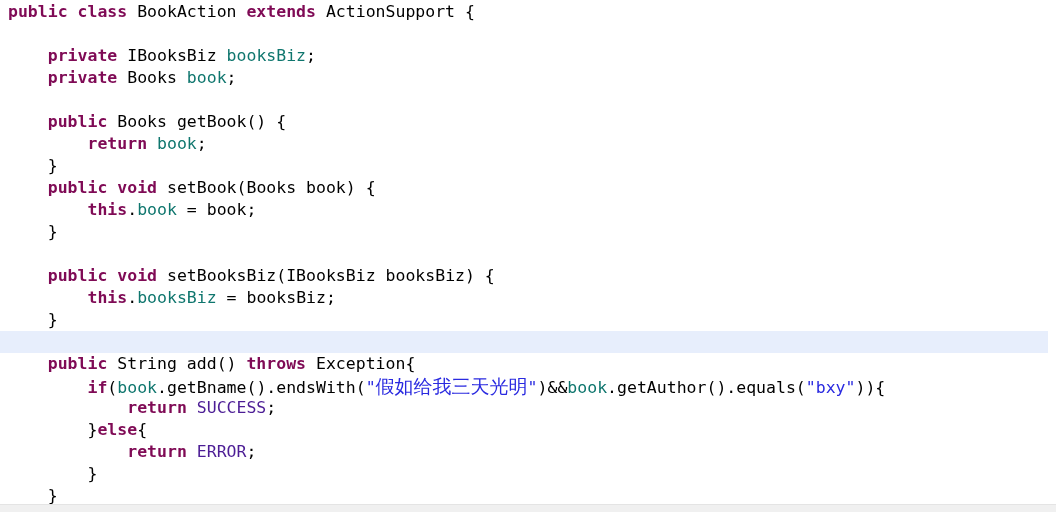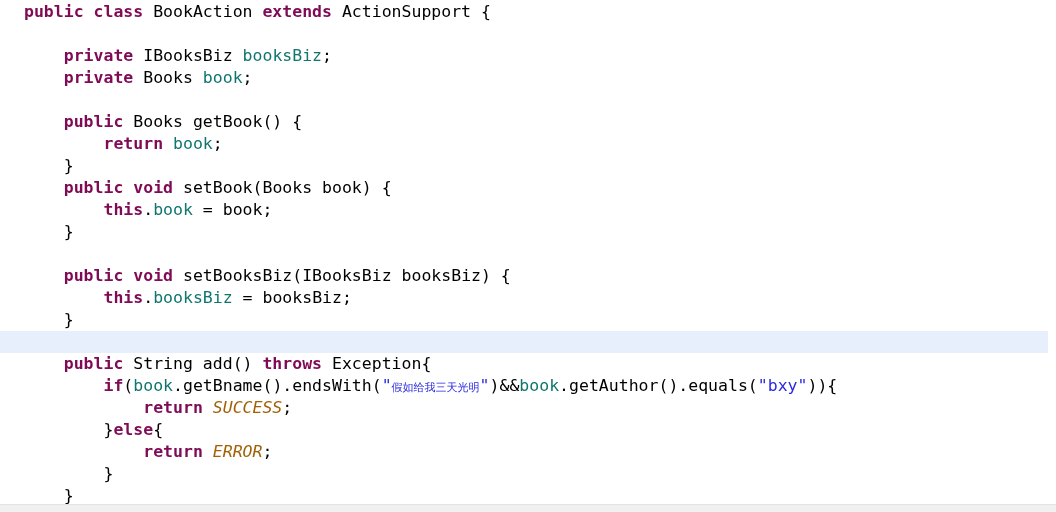--- a/index.html
+++ b/index.html
@@ -22,47 +22,47 @@
   }
   #code-area {
     position: absolute;
     left: 0;
     top: 0;
     width: 1056px;
     padding-top: 1px;
   }
   .code-line {
     height: 22px;
-    padding-left: 24px;
+    padding-left: 8px;
     white-space: pre;
     position: relative;
     z-index: 2;
   }
   .code-line.highlight {
     background: #e7eefc;
     margin-left: -8px;
     padding-left: 16px;
     width: 1056px;
     box-sizing: border-box;
   }
   
   .kw   { color: #7f0a55; font-weight: bold; }
   .id   { color: #0f766e; }
   .str  { color: #2a2ae0; }
-  .const{ color: #a16207; font-style: italic; }
+  .const{ color: #4c1d95; }
   .pl   { color: #000000; }
   .warn {
     background-image:
       linear-gradient(45deg, transparent 45%, #c9a227 45%, #c9a227 55%, transparent 55%);
     background-size: 4px 3px;
     background-repeat: repeat-x;
     background-position: 0 100%;
     padding-bottom: 1px;
   }
-  .cjk { font-family: "DejaVu Sans", sans-serif; font-size: 11px; }
+  .cjk { font-family: "DejaVu Sans", sans-serif; font-size: 19px; }
   #status-strip {
     position: absolute;
     left: 0;
     bottom: 0;
     width: 1056px;
     height: 7px;
     background: #f0f0f0;
     border-top: 1px solid #e4e4e4;
     z-index: 3;
   }

